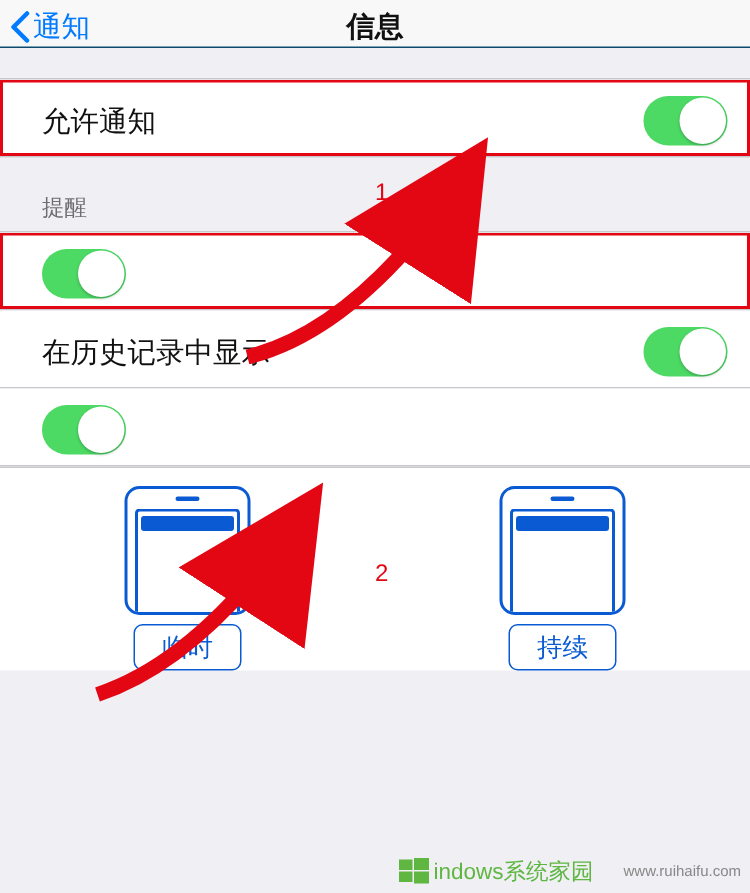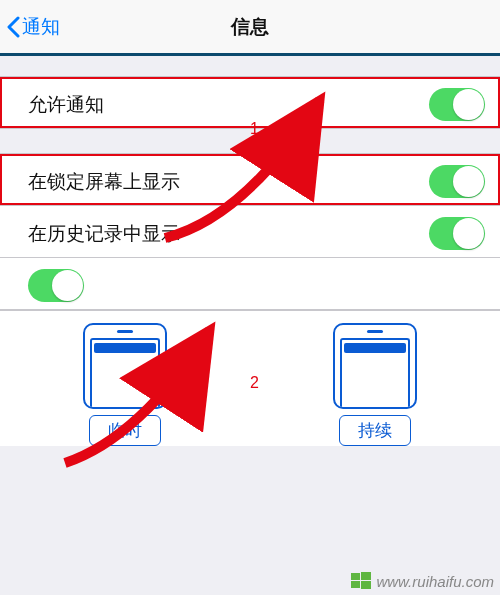--- a/index.html
+++ b/index.html
@@ -5,25 +5,25 @@
   * { box-sizing: border-box; margin: 0; padding: 0; }
   body {
     font-family: -apple-system, "PingFang SC", "Helvetica Neue", Arial, sans-serif;
     background: #efeff4;
     width: 500px;
     height: 595px;
     overflow: hidden;
     position: relative;
   }
   .nav {
-    height: 56px;
+    height: 32px;
     background: #f8f8f8;
-    border-bottom: 3px solid #0c4a6e;
-    display: flex;
-    align-items: center;
+    border-bottom: 1px solid #0c4a6e;
+    display: flex;
+    align-items: flex-end;
     justify-content: center;
     position: relative;
   }
   .nav .back {
     position: absolute;
     left: 6px;
     display: flex;
     align-items: center;
     color: #007aff;
     font-size: 19px;
@@ -138,21 +138,21 @@
   }
   .watermark {
     position: absolute;
     right: 6px; bottom: 4px;
     display: flex; align-items: center;
     font-size: 15px;
     color: #5fb641;
     pointer-events: none;
   }
   .watermark .sub {
-    font-size: 15px; color: #888; margin-left: 2px; font-style: italic;
+    font-size: 10px; color: #888; margin-left: 20px;
   }
   .watermark svg { margin-right: 3px; }
 </style>
 </head>
 <body>
 
 <div class="nav">
   <div class="back">
     <svg width="14" height="22" viewBox="0 0 14 22">
         <path d="M12 2 L3 11 L12 20" stroke="#007aff" stroke-width="3" fill="none" stroke-linecap="round" stroke-linejoin="round"></path>
@@ -168,22 +168,22 @@
     <div class="toggle on">
         <div class="knob"></div>
       </div>
   </div>
 </div>
 
 <div class="group">
 </div>
 
 <div class="group">
+  <div class="section-header">提醒</div>
   <div class="row highlight">
-    <span class="left-label">在锁定屏幕上显示</span>
     <div class="toggle on">
         <div class="knob"></div>
       </div>
   </div>
   <div class="row">
     <span class="left-label">在历史记录中显示</span>
     <div class="toggle on">
         <div class="knob"></div>
       </div>
   </div>
@@ -232,14 +232,15 @@
 <div class="num-label" style="left:250px; top:120px;">1</div>
 <div class="num-label" style="left:250px; top:374px;">2</div>
 
 <div class="watermark">
   <svg width="20" height="20" viewBox="0 0 20 20">
     <rect x="0" y="2" width="9" height="7" fill="#5fb641"></rect>
       <rect x="10" y="1" width="10" height="8" fill="#5fb641"></rect>
     <rect x="0" y="10" width="9" height="7" fill="#5fb641"></rect>
       <rect x="10" y="10" width="10" height="8" fill="#5fb641"></rect>
   </svg>
+  <span>indows系统家园</span>
   <span class="sub">www.ruihaifu.com</span>
 </div>
 
 </body></html>

